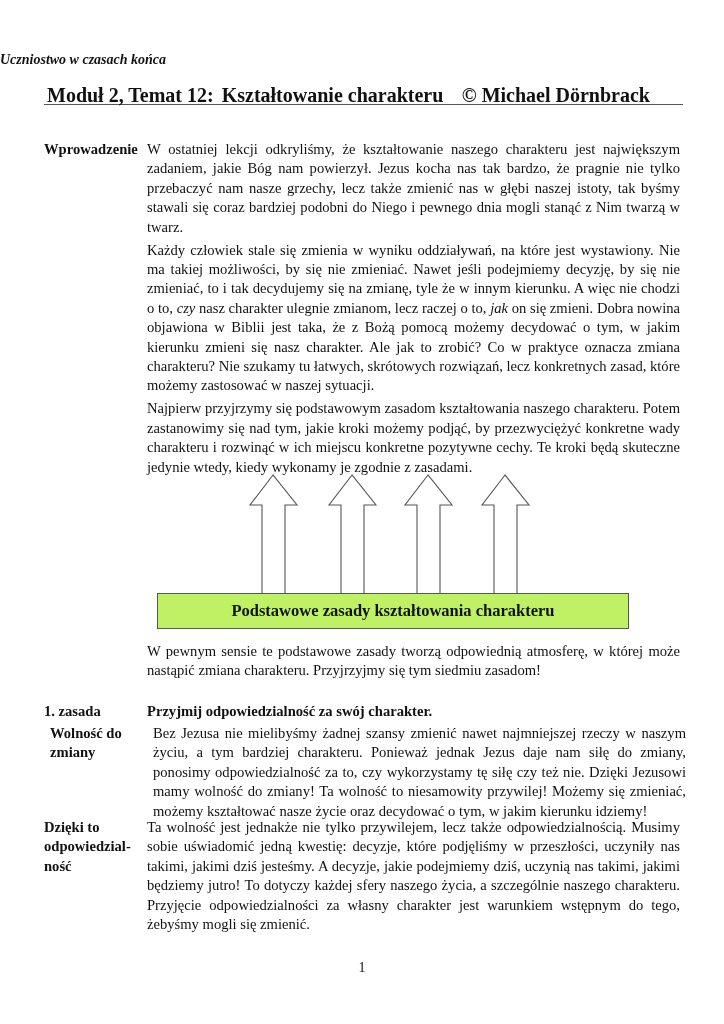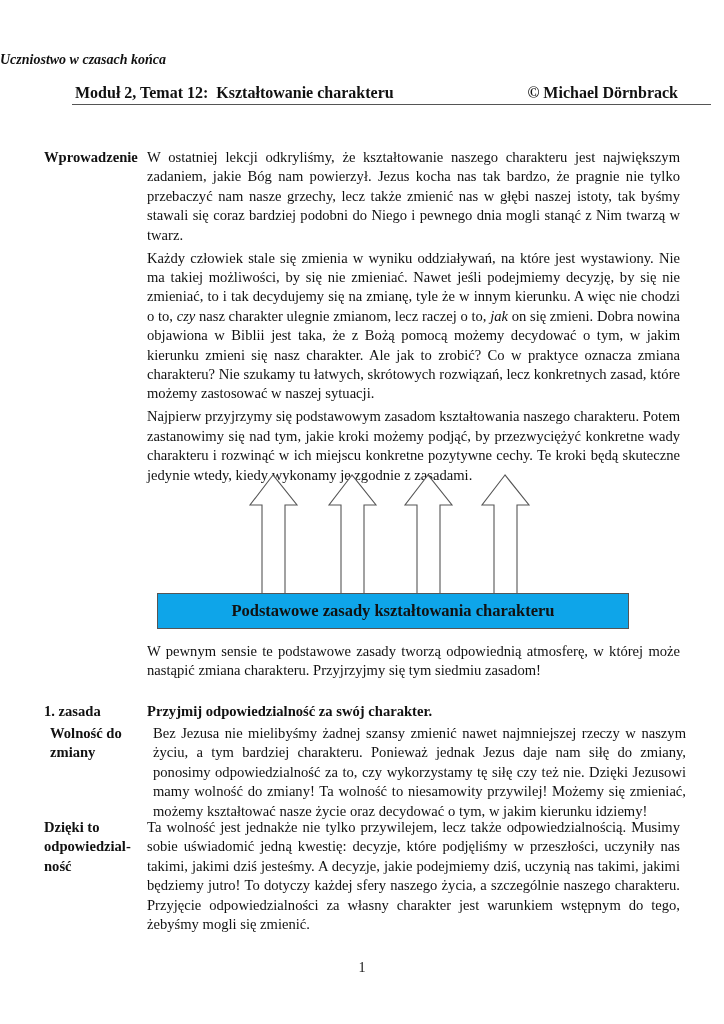--- a/index.html
+++ b/index.html
@@ -1,52 +1,52 @@
 <!DOCTYPE html>
 <html><head>
 <meta charset="utf-8">
 <style>
   html, body { margin: 0; padding: 0; background: #ffffff; }
   body { width: 724px; height: 1024px; position: relative; overflow: hidden;
          font-family: "Liberation Serif", "DejaVu Serif", serif; color: #111; }
   .doc-title { position: absolute; top: 52px; left: 0; width: 724px; 
                font-style: italic; font-weight: bold; font-size: 14px; }
   .header-row { position: absolute; top: 82px; left: 44px; width: 639px; height: 22px;
-                border-bottom: 1.5px solid #555; font-weight: bold; font-size: 16px; margin-left: 28px; }
+                border-bottom: 1.5px solid #555; font-weight: bold; font-size: 20px; }
   .header-left { position: absolute; left: 3px; top: 2px; }
   .header-left .gap { display: inline-block; width: 8px; }
   .header-right { position: absolute; right: 33px; top: 2px; }
   .section { position: absolute; left: 44px; width: 636px; font-size: 14.6px; line-height: 19.4px; }
   .label { position: absolute; left: 0; top: 0; width: 100px; font-weight: bold; }
   .body { margin-left: 103px; text-align: justify; }
   .body p { margin: 0 0 3.5px 0; }
   .rule-title { font-weight: bold; }
   .diagram { position: absolute; left: 140px; top: 440px; width: 560px; height: 200px; }
   .diagram-title { position: absolute; left: 0; width: 485px; top: 0; text-align: center;
                    font-weight: bold; font-size: 16.5px; }
   .diagram svg { position: absolute; left: 0; top: 0; }
   .base-box { position: absolute; left: 17px; top: 153px; width: 472px; height: 36px;
               border: 1.2px solid #555; box-sizing: border-box; text-align: center;
-              font-weight: bold; font-size: 16.5px; line-height: 34px; background: #0ea5e9; }
+              font-weight: bold; font-size: 16.5px; line-height: 34px; background: #bef264; }
   .page-number { position: absolute; top: 960px; left: 0; width: 724px; text-align: center; font-size: 14px; }
   em { font-style: italic; }
 </style>
 </head>
 <body>
 
 <div class="doc-title">Uczniostwo w czasach końca</div>
 
 <div class="header-row">
   <div class="header-left">
     <span>Moduł 2, Temat 12:</span><span class="gap"></span><span>Kształtowanie charakteru</span>
   </div>
   <div class="header-right">© Michael Dörnbrack</div>
 </div>
 
-<div class="section" style="top:148px;">
+<div class="section" style="top:140px;">
   <div class="label">Wprowadzenie</div>
   <div class="body">
     <p>W ostatniej lekcji odkryliśmy, że kształtowanie naszego charakteru jest największym zadaniem, jakie Bóg nam powierzył. Jezus kocha nas tak bardzo, że pragnie nie tylko przebaczyć nam nasze grzechy, lecz także zmienić nas w głębi naszej istoty, tak byśmy stawali się coraz bardziej podobni do Niego i pewnego dnia mogli stanąć z Nim twarzą w twarz.</p>
     <p><span>Każdy człowiek stale się zmienia w wyniku oddziaływań, na które jest wystawiony. Nie ma takiej możliwości, by się nie zmieniać. Nawet jeśli podejmiemy decyzję, by się nie zmieniać, to i tak decydujemy się na zmianę, tyle że w innym kierunku. A więc nie chodzi o to, </span><em>czy</em><span> nasz charakter ulegnie zmianom, lecz raczej o to, </span><em>jak</em><span> on się zmieni. Dobra nowina objawiona w Biblii jest taka, że z Bożą pomocą możemy decydować o tym, w jakim kierunku zmieni się nasz charakter. Ale jak to zrobić? Co w praktyce oznacza zmiana charakteru? Nie szukamy tu łatwych, skrótowych rozwiązań, lecz konkretnych zasad, które możemy zastosować w naszej sytuacji.</span></p>
     <p>Najpierw przyjrzymy się podstawowym zasadom kształtowania naszego charakteru. Potem zastanowimy się nad tym, jakie kroki możemy podjąć, by przezwyciężyć konkretne wady charakteru i rozwinąć w ich miejscu konkretne pozytywne cechy. Te kroki będą skuteczne jedynie wtedy, kiedy wykonamy je zgodnie z zasadami.</p>
   </div>
 </div>
 
 <div class="diagram">
   <svg width="560" height="200" viewBox="0 0 560 200">

